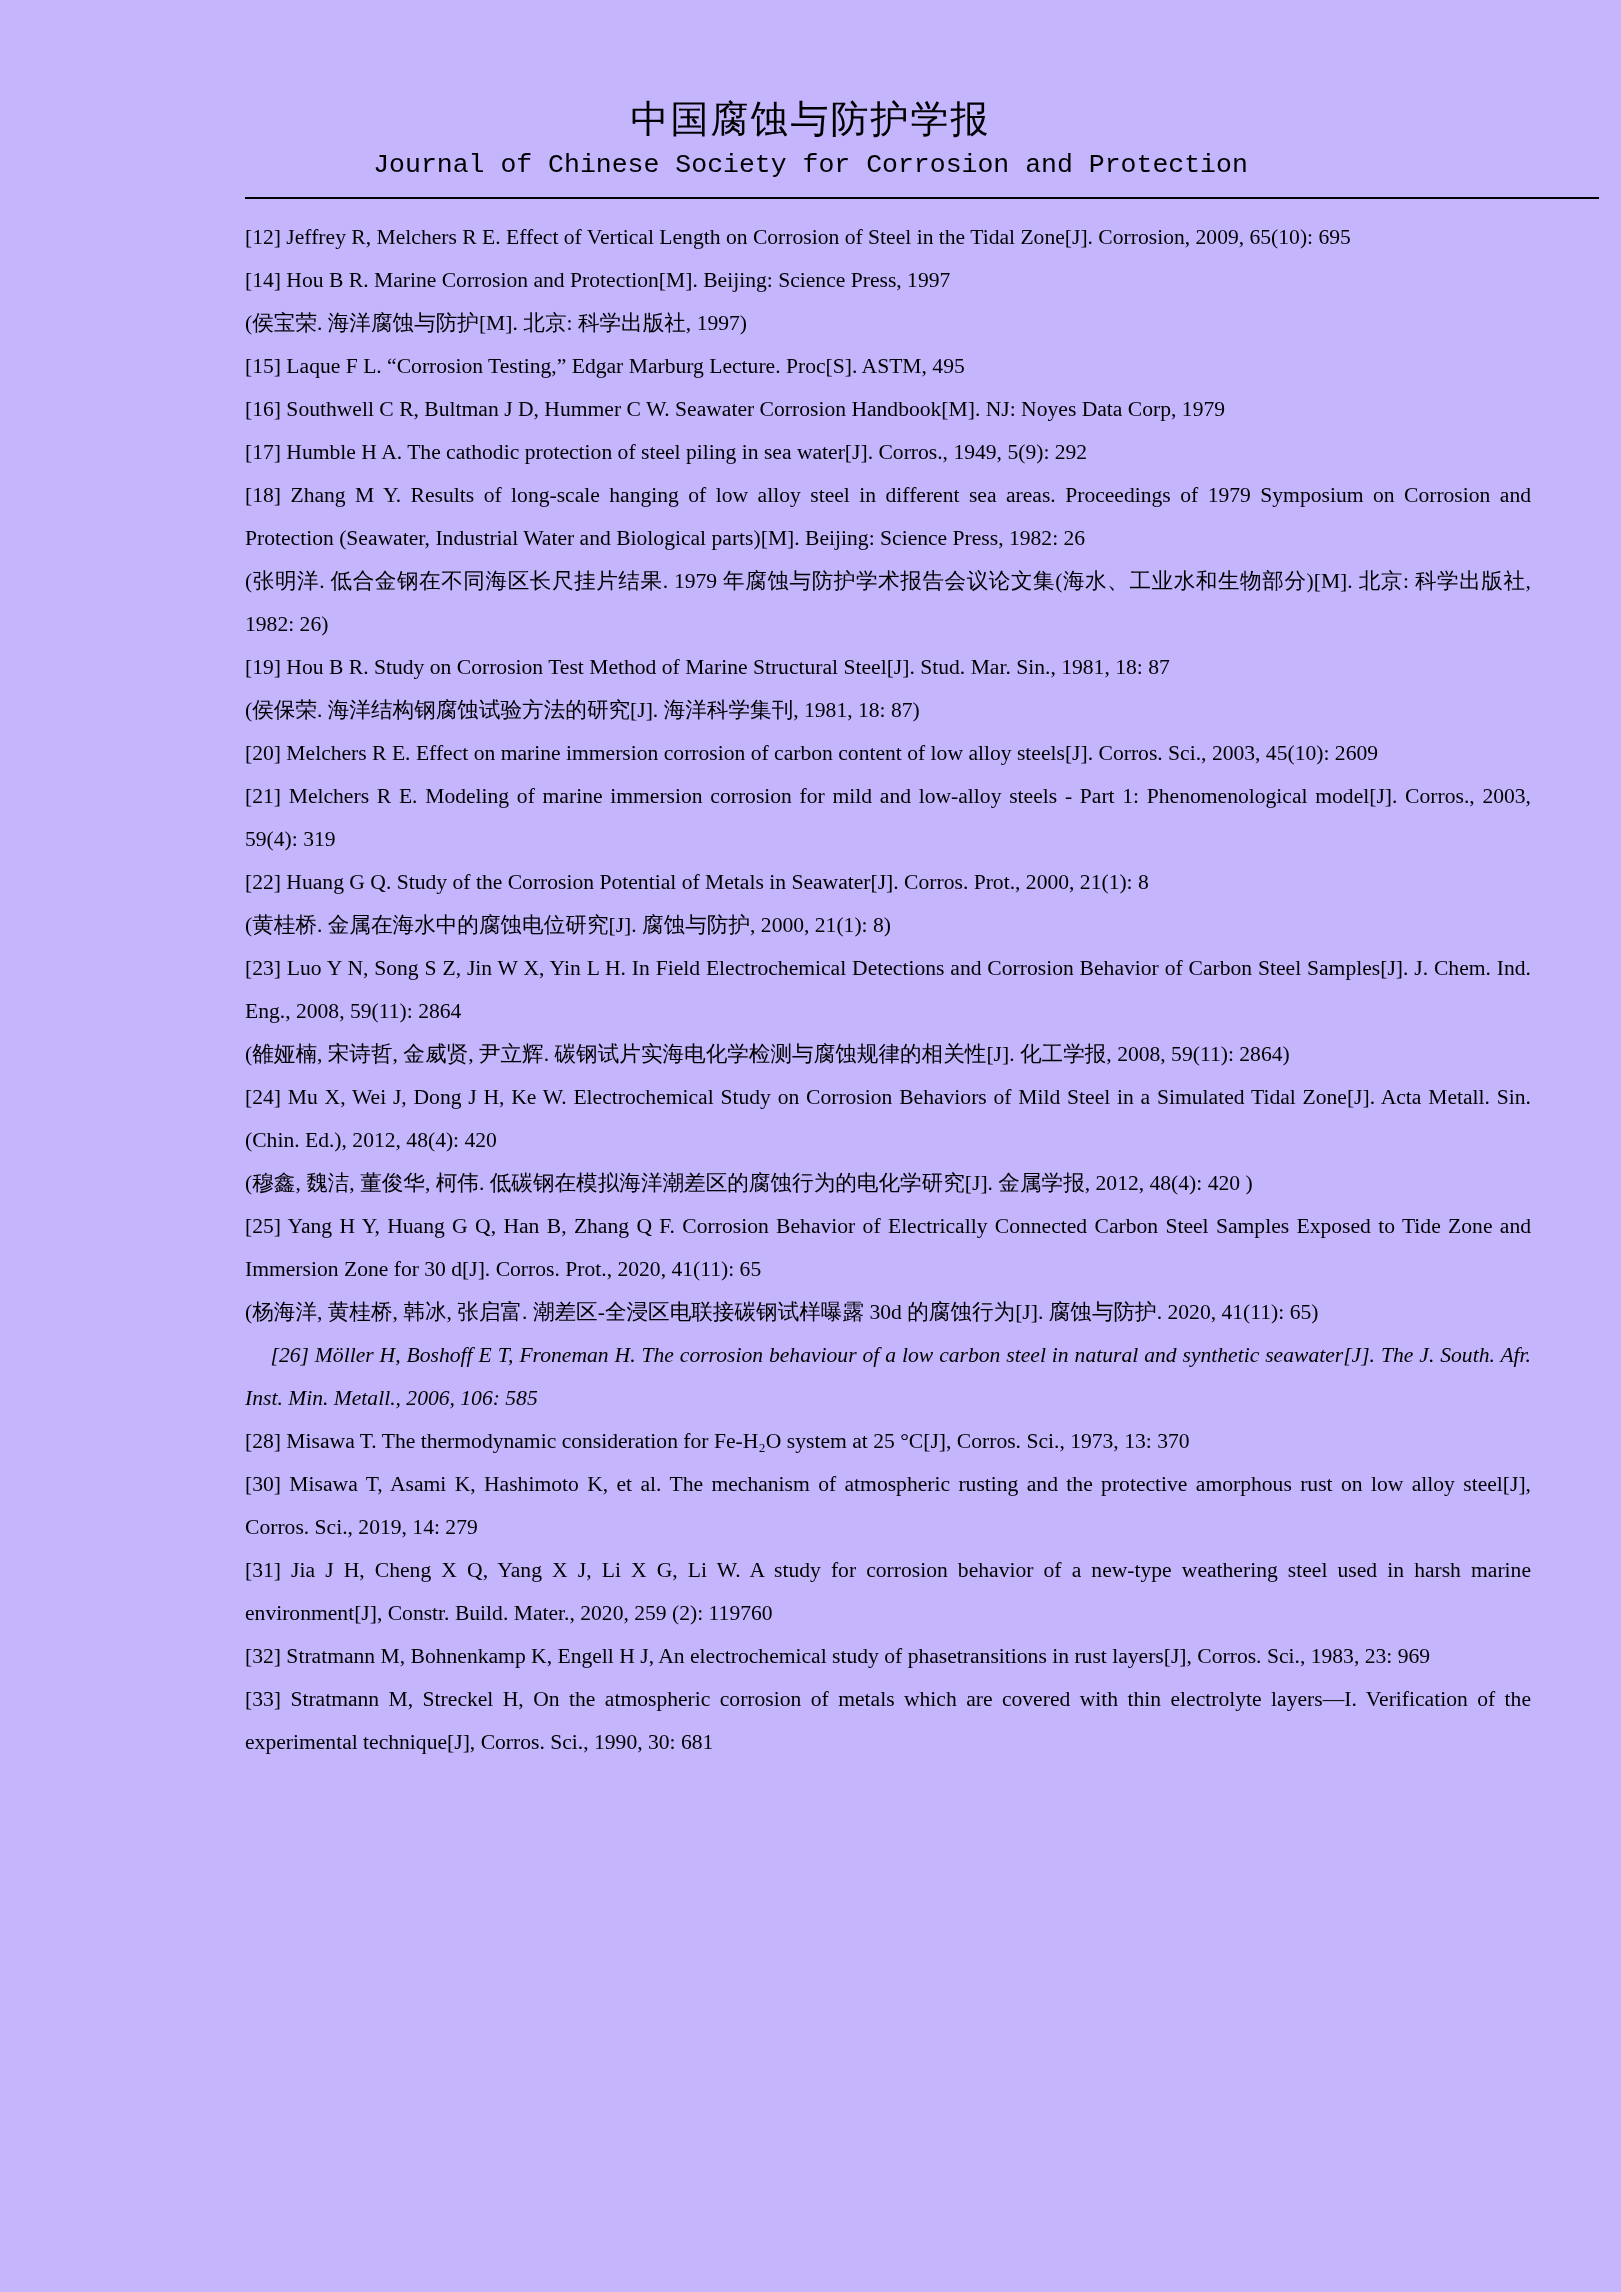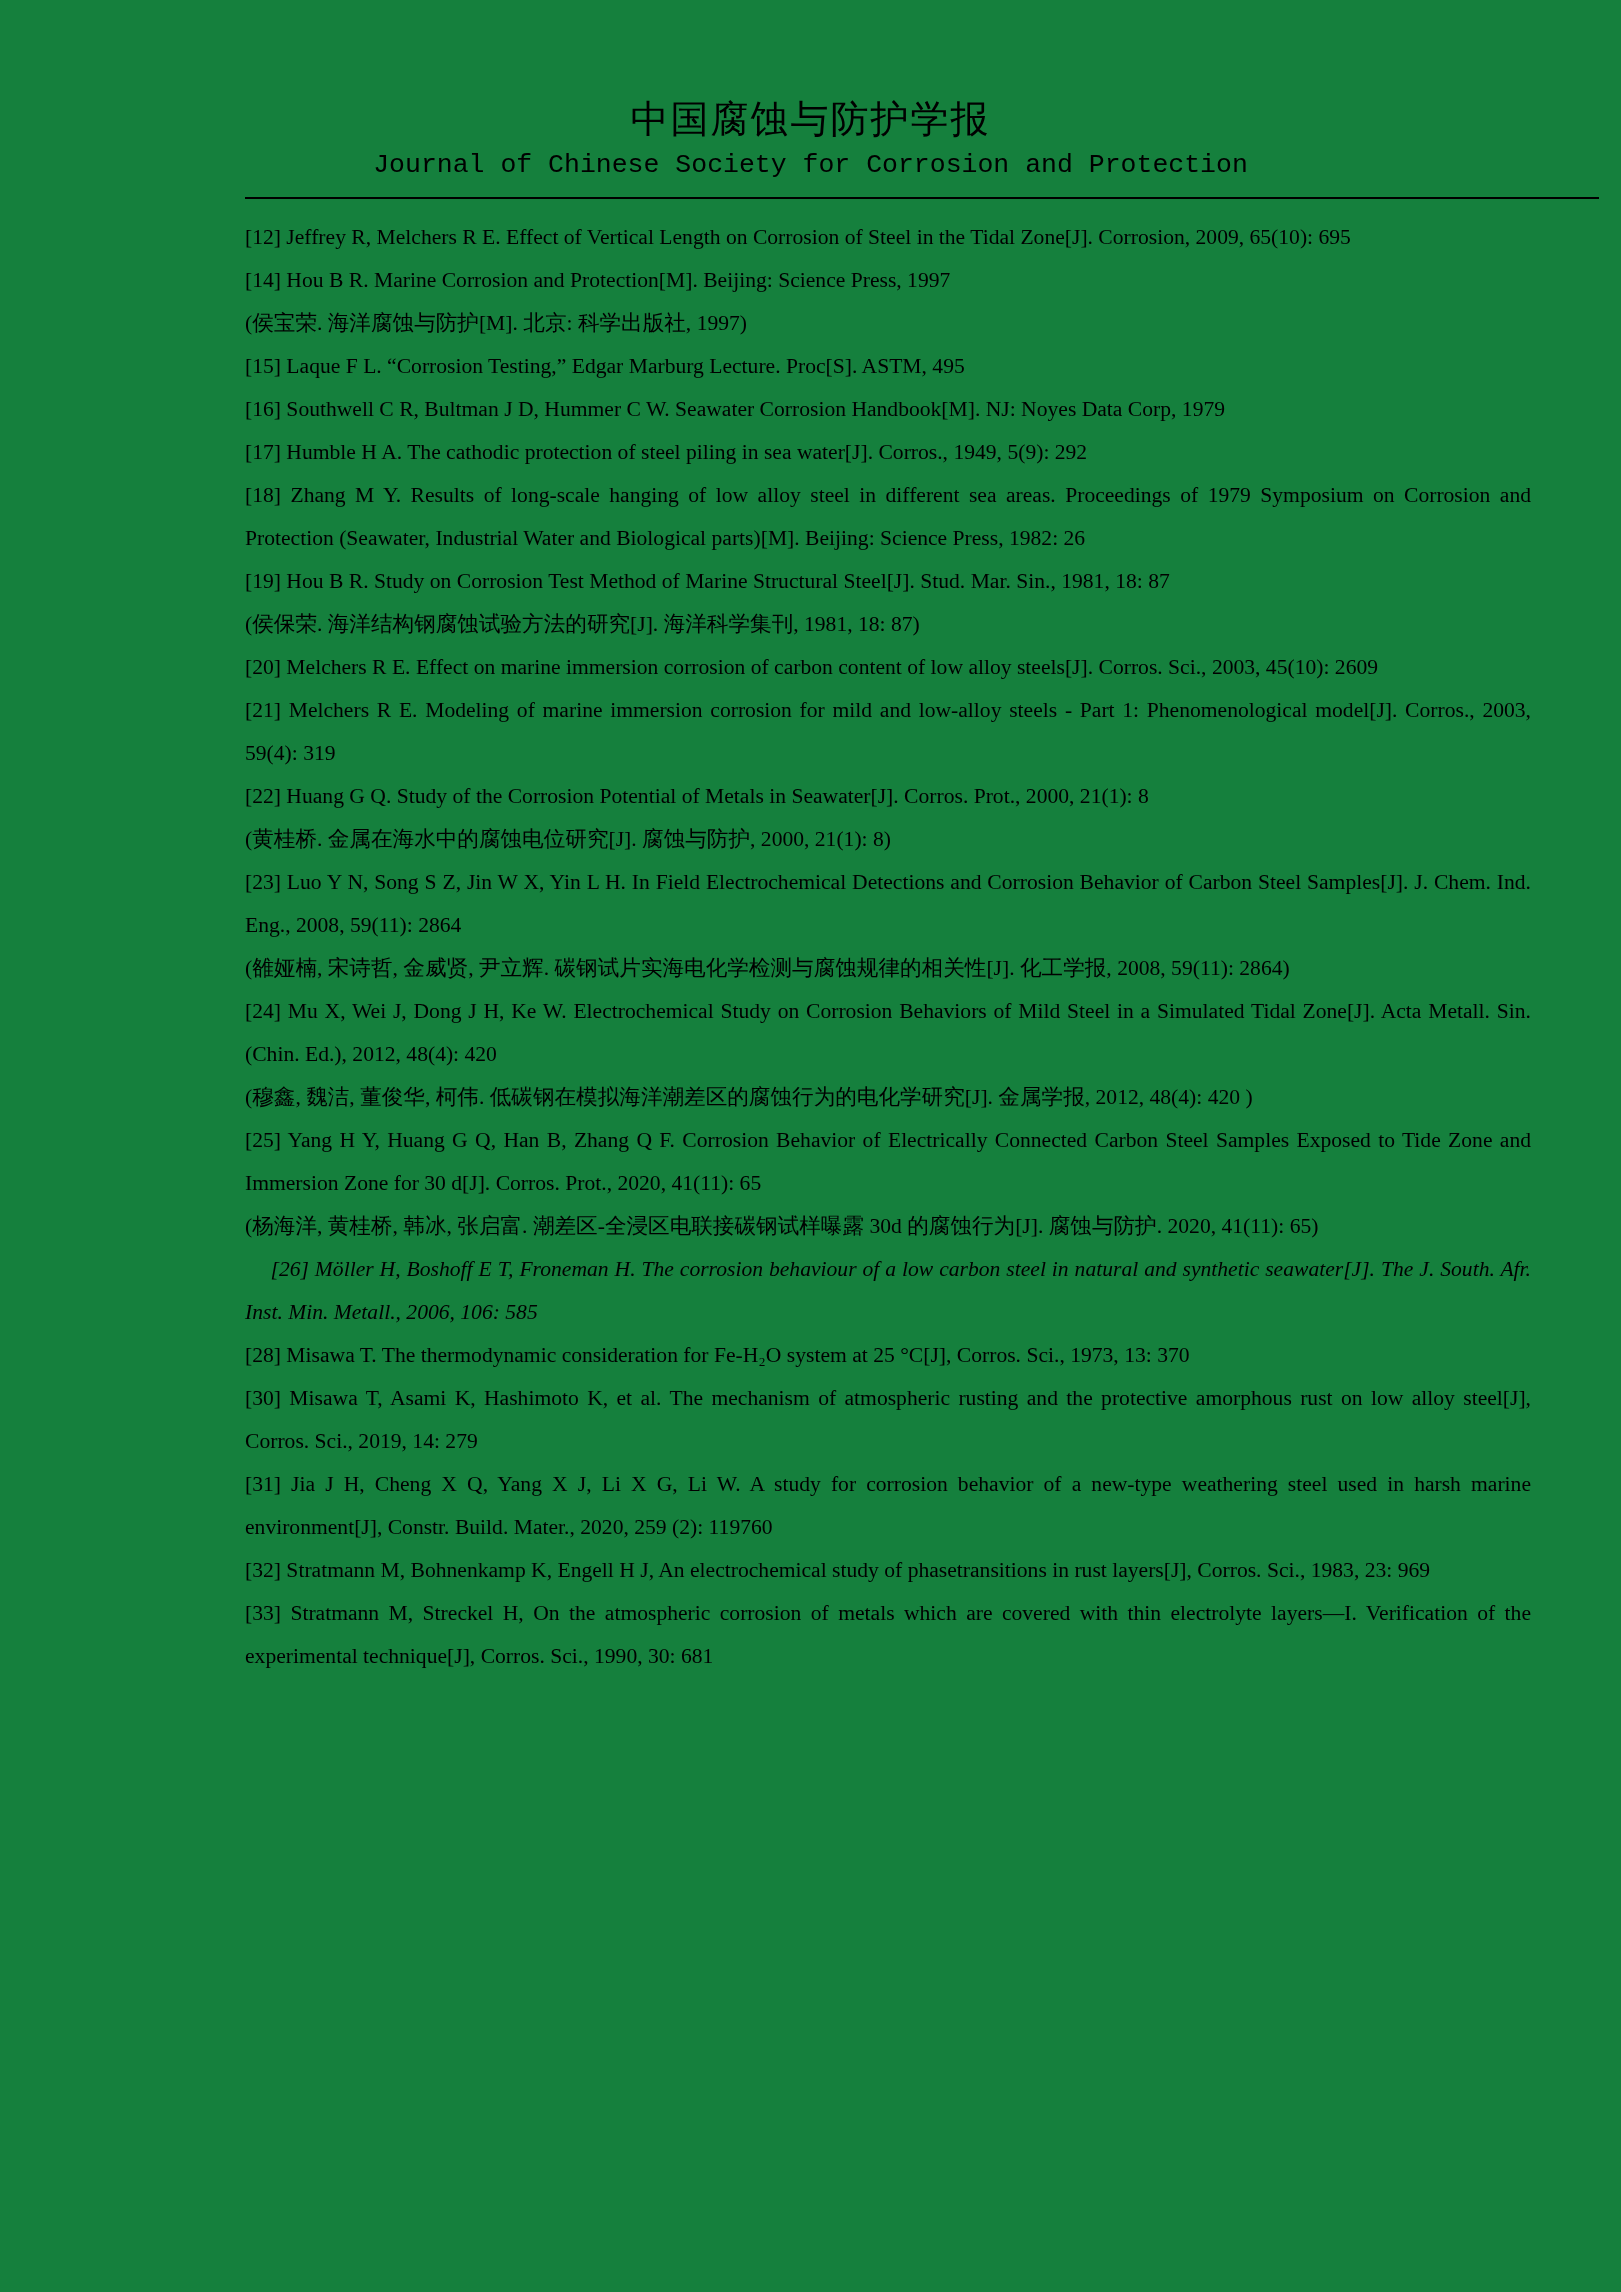--- a/index.html
+++ b/index.html
@@ -7,21 +7,21 @@
   body {
     width: 1621px;
     min-height: 2293px;
     color: #000;
     font-family: "Liberation Serif", "DejaVu Serif", serif;
   }
   .page {
     position: relative;
     width: 1621px;
     min-height: 2293px;
-    background: #15803d;
+    background: #c4b5fd;
     padding-top: 96px;
   }
   .doc-header { text-align: center; }
   .title-zh {
     font-size: 38px;
     font-weight: 400;
     letter-spacing: 2px;
     line-height: 1.25;
     font-family: "Liberation Serif", "DejaVu Serif", serif;
   }
@@ -69,20 +69,21 @@
         <p class="en">[15] Laque F L. “Corrosion Testing,” Edgar Marburg Lecture. Proc[S]. ASTM, 495</p>
       </div>
       <div class="ref">
         <p class="en">[16] Southwell C R, Bultman J D, Hummer C W. Seawater Corrosion Handbook[M]. NJ: Noyes Data Corp, 1979</p>
       </div>
       <div class="ref">
         <p class="en">[17] Humble H A. The cathodic protection of steel piling in sea water[J]. Corros., 1949, 5(9): 292</p>
       </div>
       <div class="ref">
         <p class="en">[18] Zhang M Y. Results of long-scale hanging of low alloy steel in different sea areas. Proceedings of 1979 Symposium on Corrosion and Protection (Seawater, Industrial Water and Biological parts)[M]. Beijing: Science Press, 1982: 26</p>
+        <p class="zh">(张明洋. 低合金钢在不同海区长尺挂片结果. 1979 年腐蚀与防护学术报告会议论文集(海水、工业水和生物部分)[M]. 北京: 科学出版社, 1982: 26)</p>
       </div>
       <div class="ref">
         <p class="en">[19] Hou B R. Study on Corrosion Test Method of Marine Structural Steel[J]. Stud. Mar. Sin., 1981, 18: 87</p>
         <p class="zh">(侯保荣. 海洋结构钢腐蚀试验方法的研究[J]. 海洋科学集刊, 1981, 18: 87)</p>
       </div>
       <div class="ref">
         <p class="en">[20] Melchers R E. Effect on marine immersion corrosion of carbon content of low alloy steels[J]. Corros. Sci., 2003, 45(10): 2609</p>
       </div>
       <div class="ref">
         <p class="en">[21] Melchers R E. Modeling of marine immersion corrosion for mild and low-alloy steels - Part 1: Phenomenological model[J]. Corros., 2003, 59(4): 319</p>

